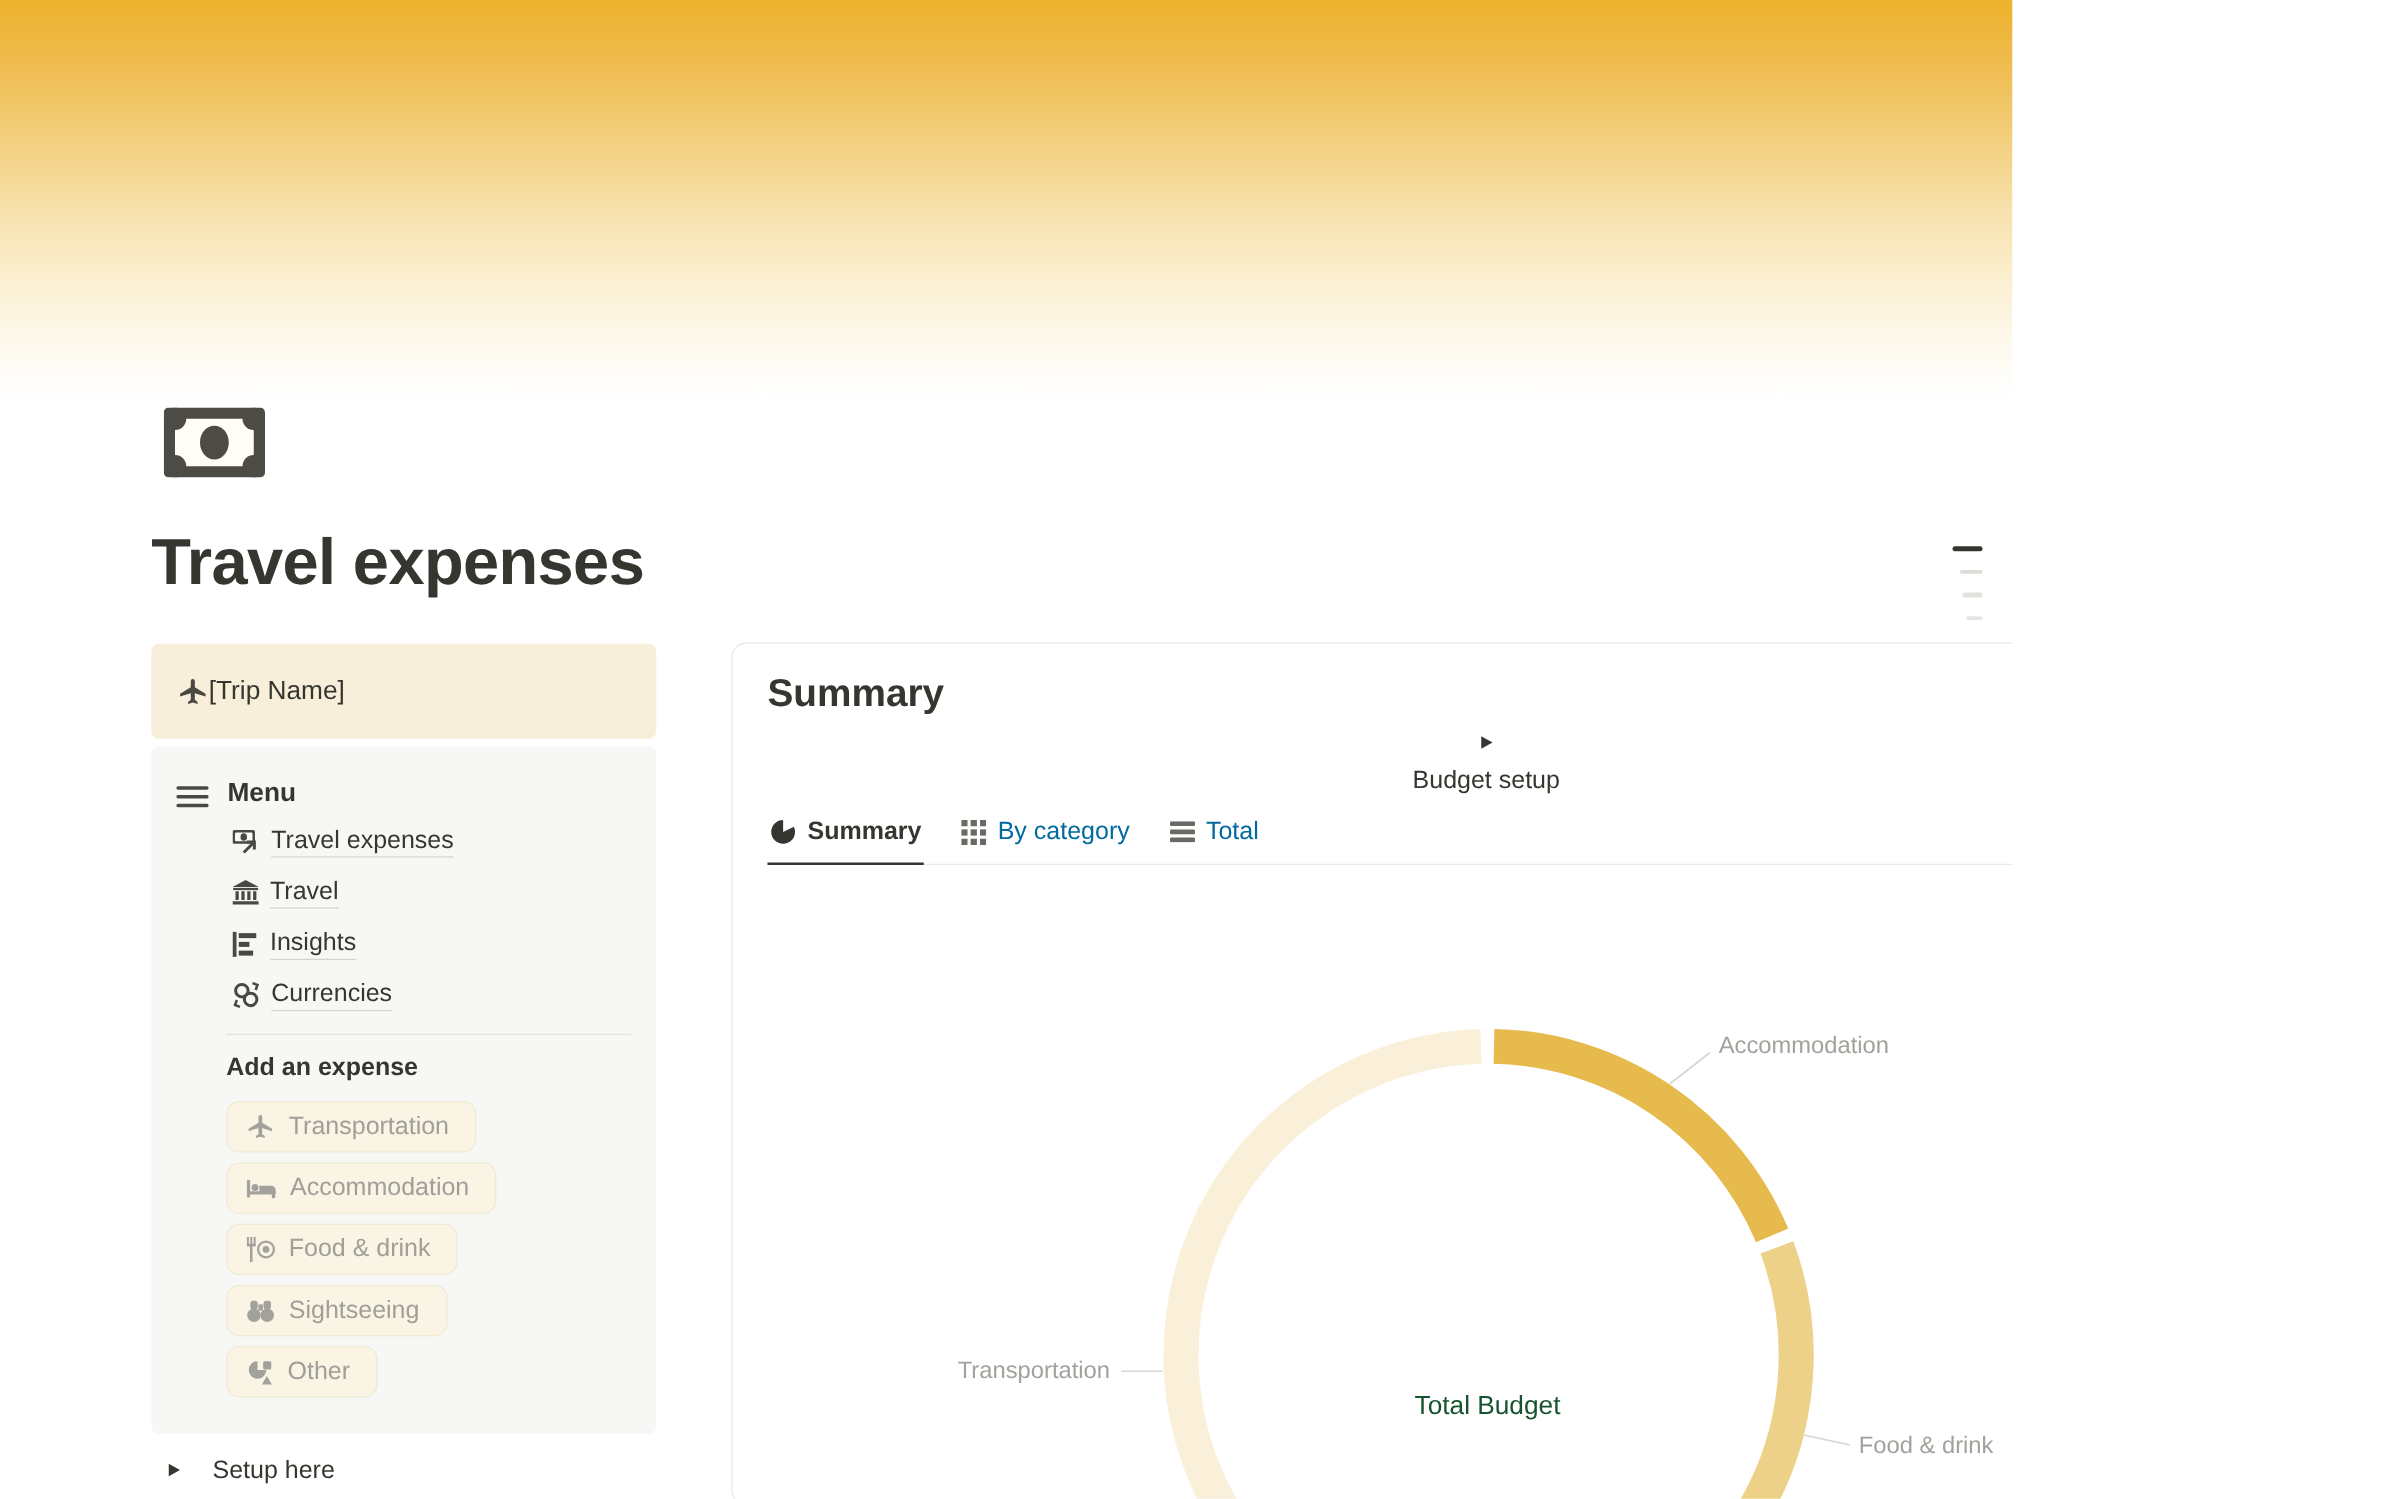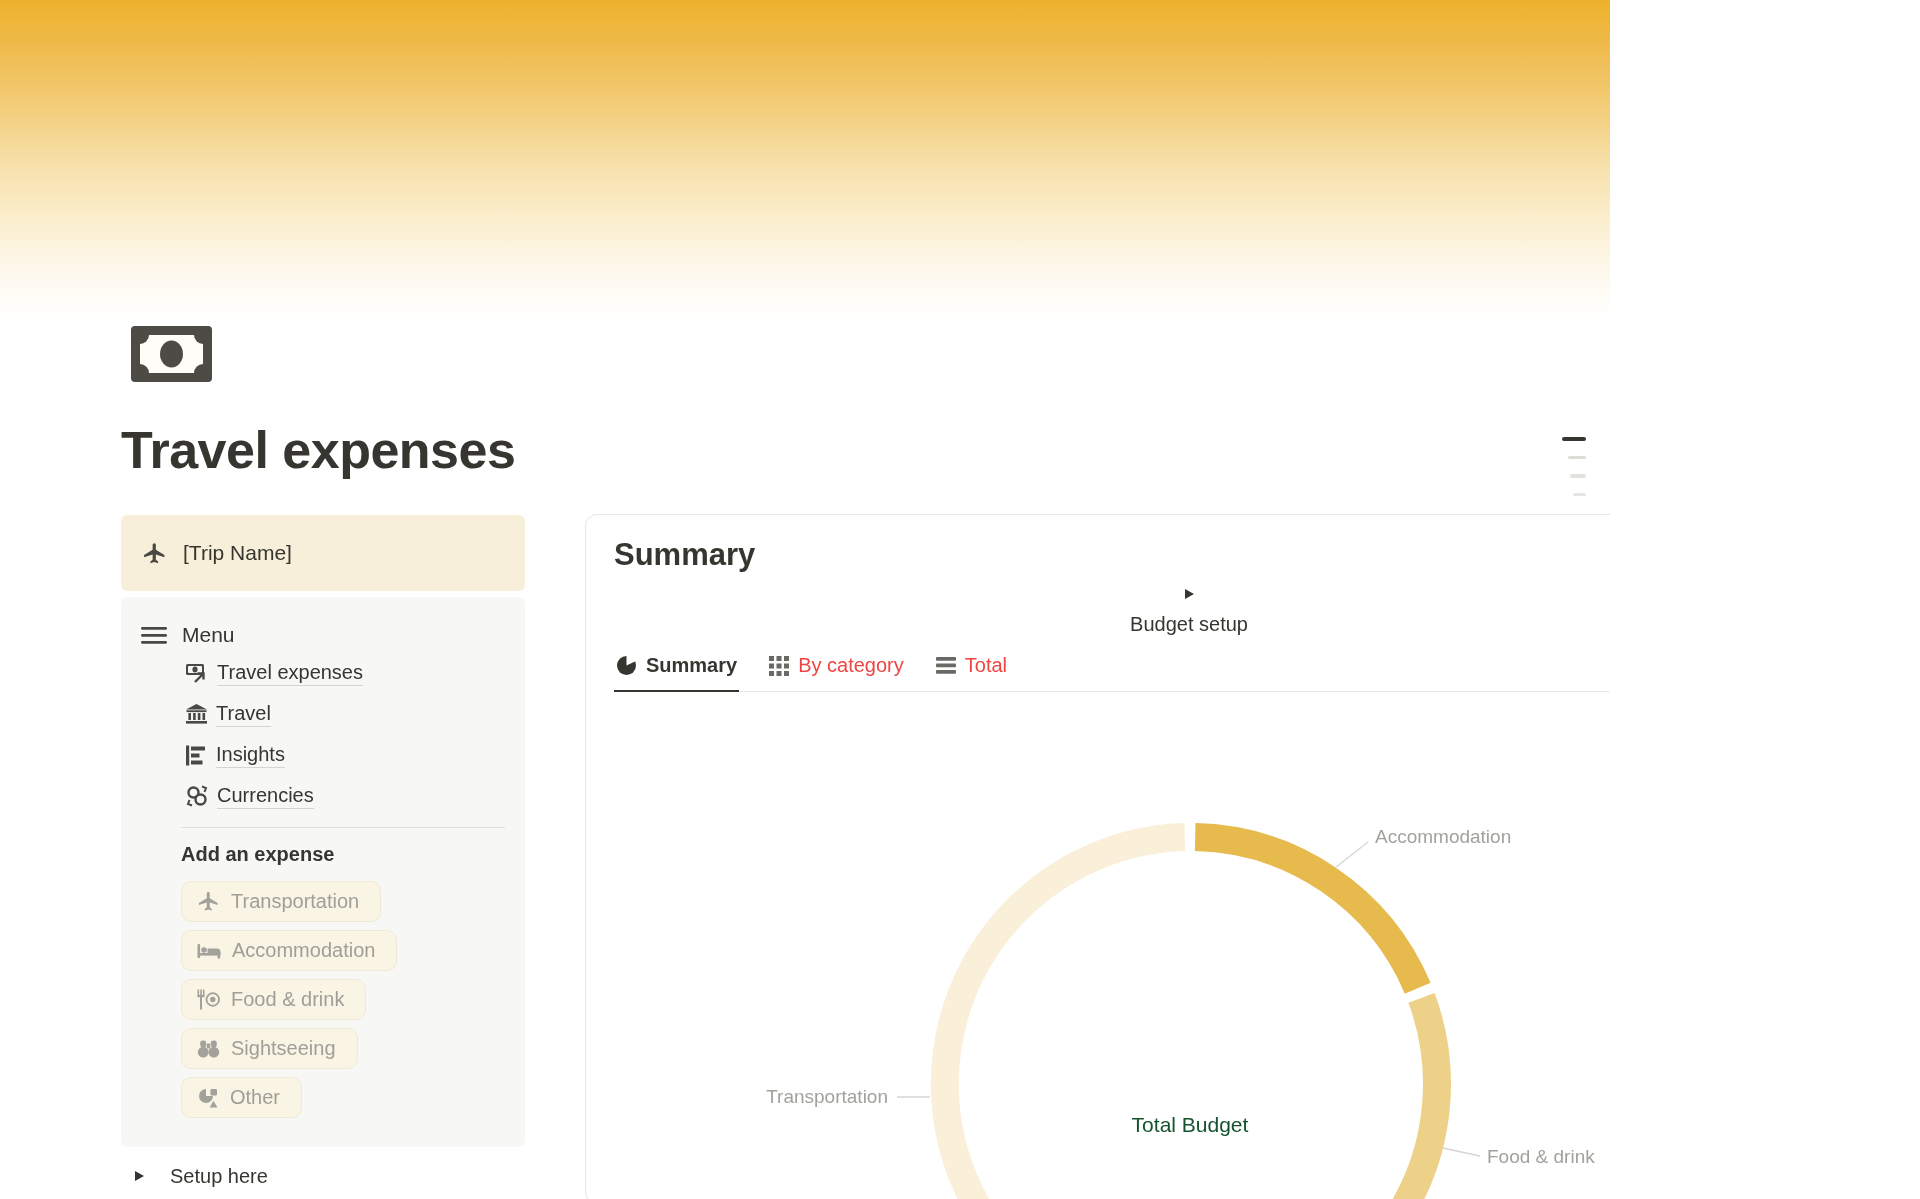--- a/index.html
+++ b/index.html
@@ -18,43 +18,43 @@
   
   .toc { position:absolute; right:24px; top:437px; width:24px; display:flex; flex-direction:column; align-items:flex-end; gap:15px; cursor:pointer; }
   .toc span { display:block; height:3.5px; border-radius:2px; background:#37352f; }
   .toc span:nth-child(1){ width:24px; }
   .toc span:nth-child(2){ width:18px; background:#dedcd7; }
   .toc span:nth-child(3){ width:16px; background:#e3e1dd; }
   .toc span:nth-child(4){ width:13px; background:#e7e5e1; }
 
   
   .sidebar { position:absolute; left:121px; top:515px; width:404px; }
-  .callout-trip { height:76px; background:#f7efd9; border-radius:6px; display:flex; align-items:center; padding-left:21px; gap:16px; font-size:21px; }
+  .callout-trip { height:76px; background:#f7efd9; border-radius:6px; display:flex; align-items:center; padding-left:21px; font-size:21px; }
   .menu-box { margin-top:6px; background:#f7f7f5; border-radius:6px; padding:26px 20px 21px 20px; }
-  .menu-header { display:flex; align-items:center; gap:15px; font-size:21px; font-weight:400; }
+  .menu-header { display:flex; align-items:flex-end; gap:15px; font-size:21px; font-weight:700; }
   .menu-items { margin-left:45px; margin-top:12px; }
   .menu-link { display:flex; align-items:center; gap:9px; margin-bottom:13px; height:28px; cursor:pointer; }
   .menu-link .lbl { font-size:20px; font-weight:500; color:#37352f; border-bottom:1.5px solid rgba(55,53,47,0.18); padding-bottom:1px; }
   .menu-divider { margin:17px 0 0 40px; border-top:1px solid #e3e1dd; }
   .add-title { margin:15px 0 15px 40px; font-size:20px; font-weight:700; }
   .expense-list { margin:11px 0 0 40px; display:flex; flex-direction:column; align-items:flex-start; }
   .expense-btn { display:inline-flex; align-items:center; gap:11px; height:41px; padding:0 21px 0 15px;
     background:#faf4e4; border:1px solid #f0e9d4; border-radius:10px; margin-bottom:8px; cursor:pointer;
     font-size:20px; color:#a09e98; }
   .toggle-row { display:flex; align-items:center; gap:26px; margin:14px 0 0 14px; height:30px; font-size:20px; font-weight:500; cursor:pointer; }
   .tri { width:0; height:0; border-left:9px solid #37352f; border-top:5.5px solid transparent; border-bottom:5.5px solid transparent; }
 
   
   .card { position:absolute; left:585px; top:514px; width:1208px; height:690px;
     background:#fff; border:1px solid #e7e6e3; border-radius:12px; overflow:hidden; padding:22px 28px 0 28px; }
   .card-title { font-size:31px; font-weight:700; }
   .toggle-budget { display:flex; align-items:center; gap:14px; margin-top:16px; font-size:20px; cursor:pointer;flex-direction:column; }
   .tabs { display:flex; margin-top:18px; border-bottom:1px solid #eceae7; }
   .tab { display:flex; align-items:center; gap:9px; padding:0 2px 13px 2px; margin-right:28px; margin-bottom:-1px;
-    border-bottom:2.5px solid transparent; font-size:20px; color:#ef4444; cursor:pointer; }
+    border-bottom:2.5px solid transparent; font-size:20px; color:#0369a1; cursor:pointer; }
   .tab.active { color:#37352f; font-weight:600; border-bottom-color:#37352f; }
 
   
   .chart-layer { position:absolute; inset:0; pointer-events:none; }
   .chart-layer svg { position:absolute; inset:0; }
   .center-num { position:absolute; left:604px; top:506px; transform:translateX(-50%); font-size:78px; font-weight:500; color:#37352f; letter-spacing:1px; }
   .center-cap { position:absolute; left:604px; top:598px; transform:translateX(-50%); font-size:21px; color:#14532d; }
   .chart-label { position:absolute; font-size:19px; color:#a3a19b; white-space:nowrap; }
   .lab-acc { left:789px; top:311px; }
   .lab-tra { left:180px; top:571px; width:122px; text-align:right; }

